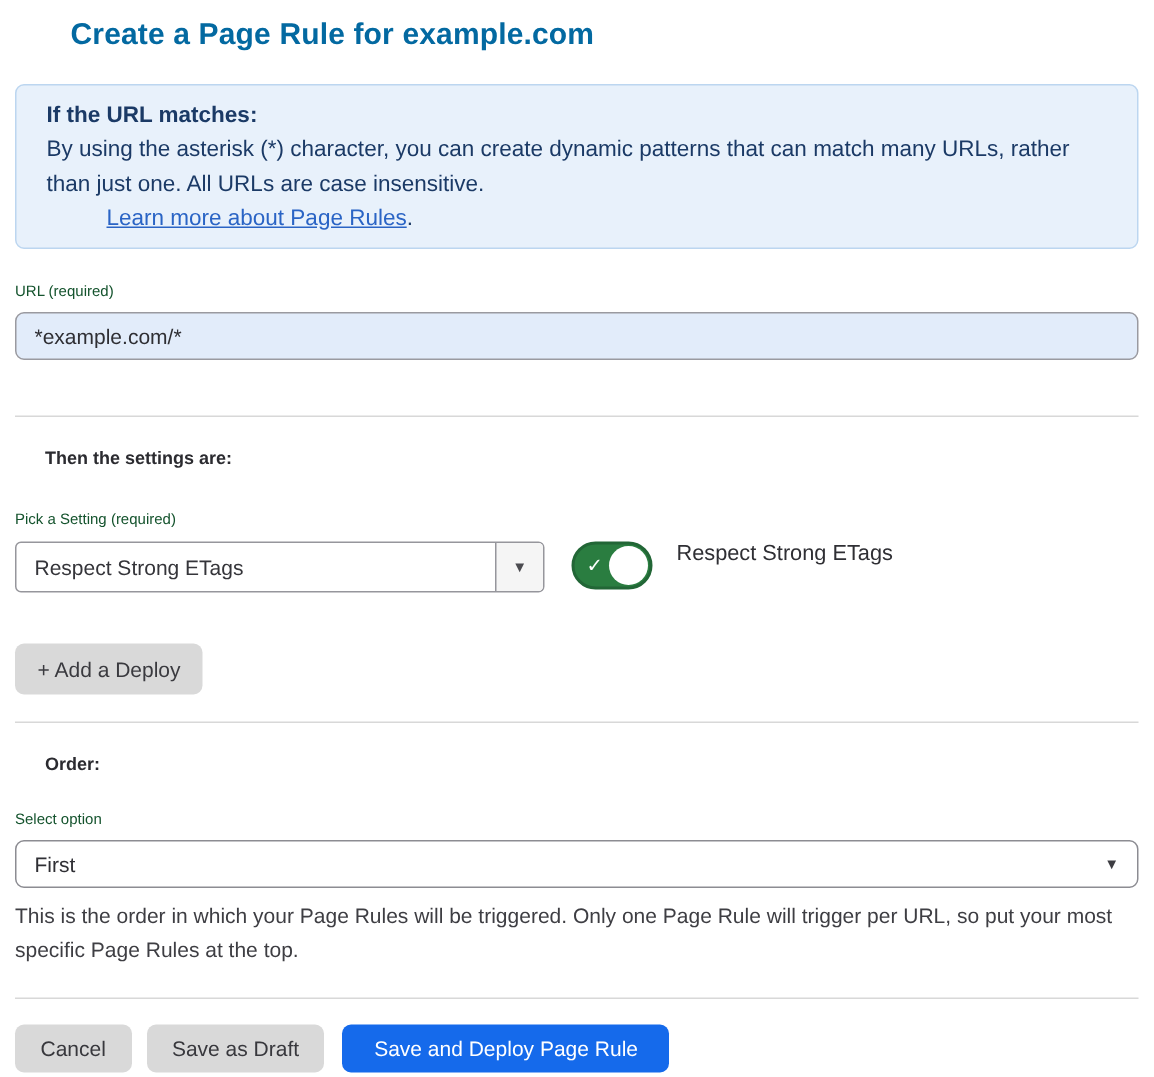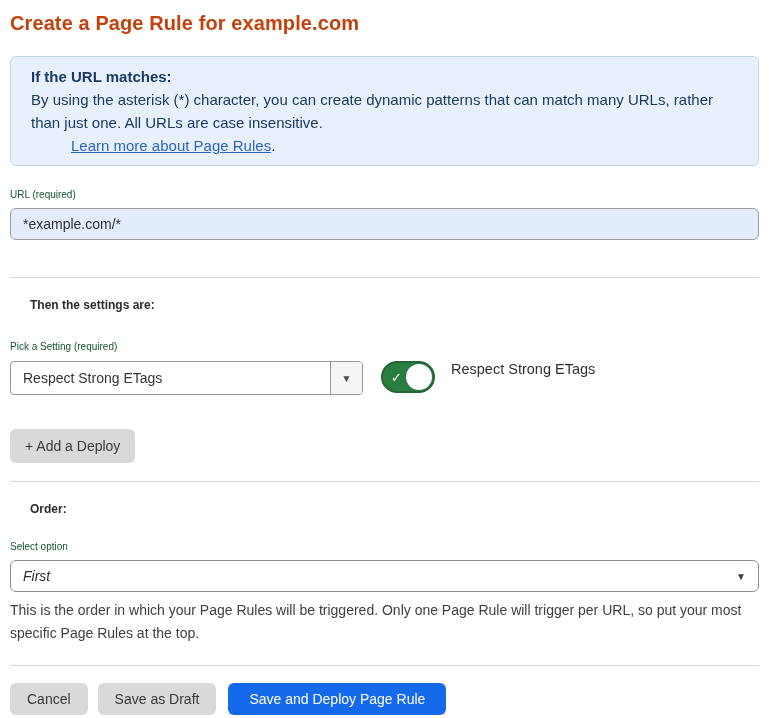--- a/index.html
+++ b/index.html
@@ -10,22 +10,23 @@
     font-family: "Liberation Sans", "DejaVu Sans", sans-serif;
     color: #2d2d32;
     overflow: hidden;
   }
   .container { padding: 0 10px; }
 
   .page-title {
     margin-top: 12px;
     font-size: 20px;
     font-weight: bold;
-    color: #c2410c;
+    color: #0369a1;
     letter-spacing: 0.1px;
+    margin-left: 37px;
   }
 
   .info-box {
     margin-top: 21px;
     background: #e8f1fb;
     border: 1px solid #bcd6f0;
     border-radius: 6px;
     padding: 8px 20px;
     font-size: 15px;
     line-height: 23px;
@@ -171,21 +172,20 @@
     width: 100%;
     height: 32px;
     background: #ffffff;
     border: 1px solid #8c8c92;
     border-radius: 6px;
     display: flex;
     align-items: center;
     justify-content: space-between;
     padding: 0 12px 0 12px;
     cursor: pointer;
-    font-style: italic;
   }
   .order-select .select-value {
     font-size: 14px;
     color: #2f2f34;
   }
   .order-select .select-chevron {
     font-size: 10px;
     color: #3e3e43;
   }
 

